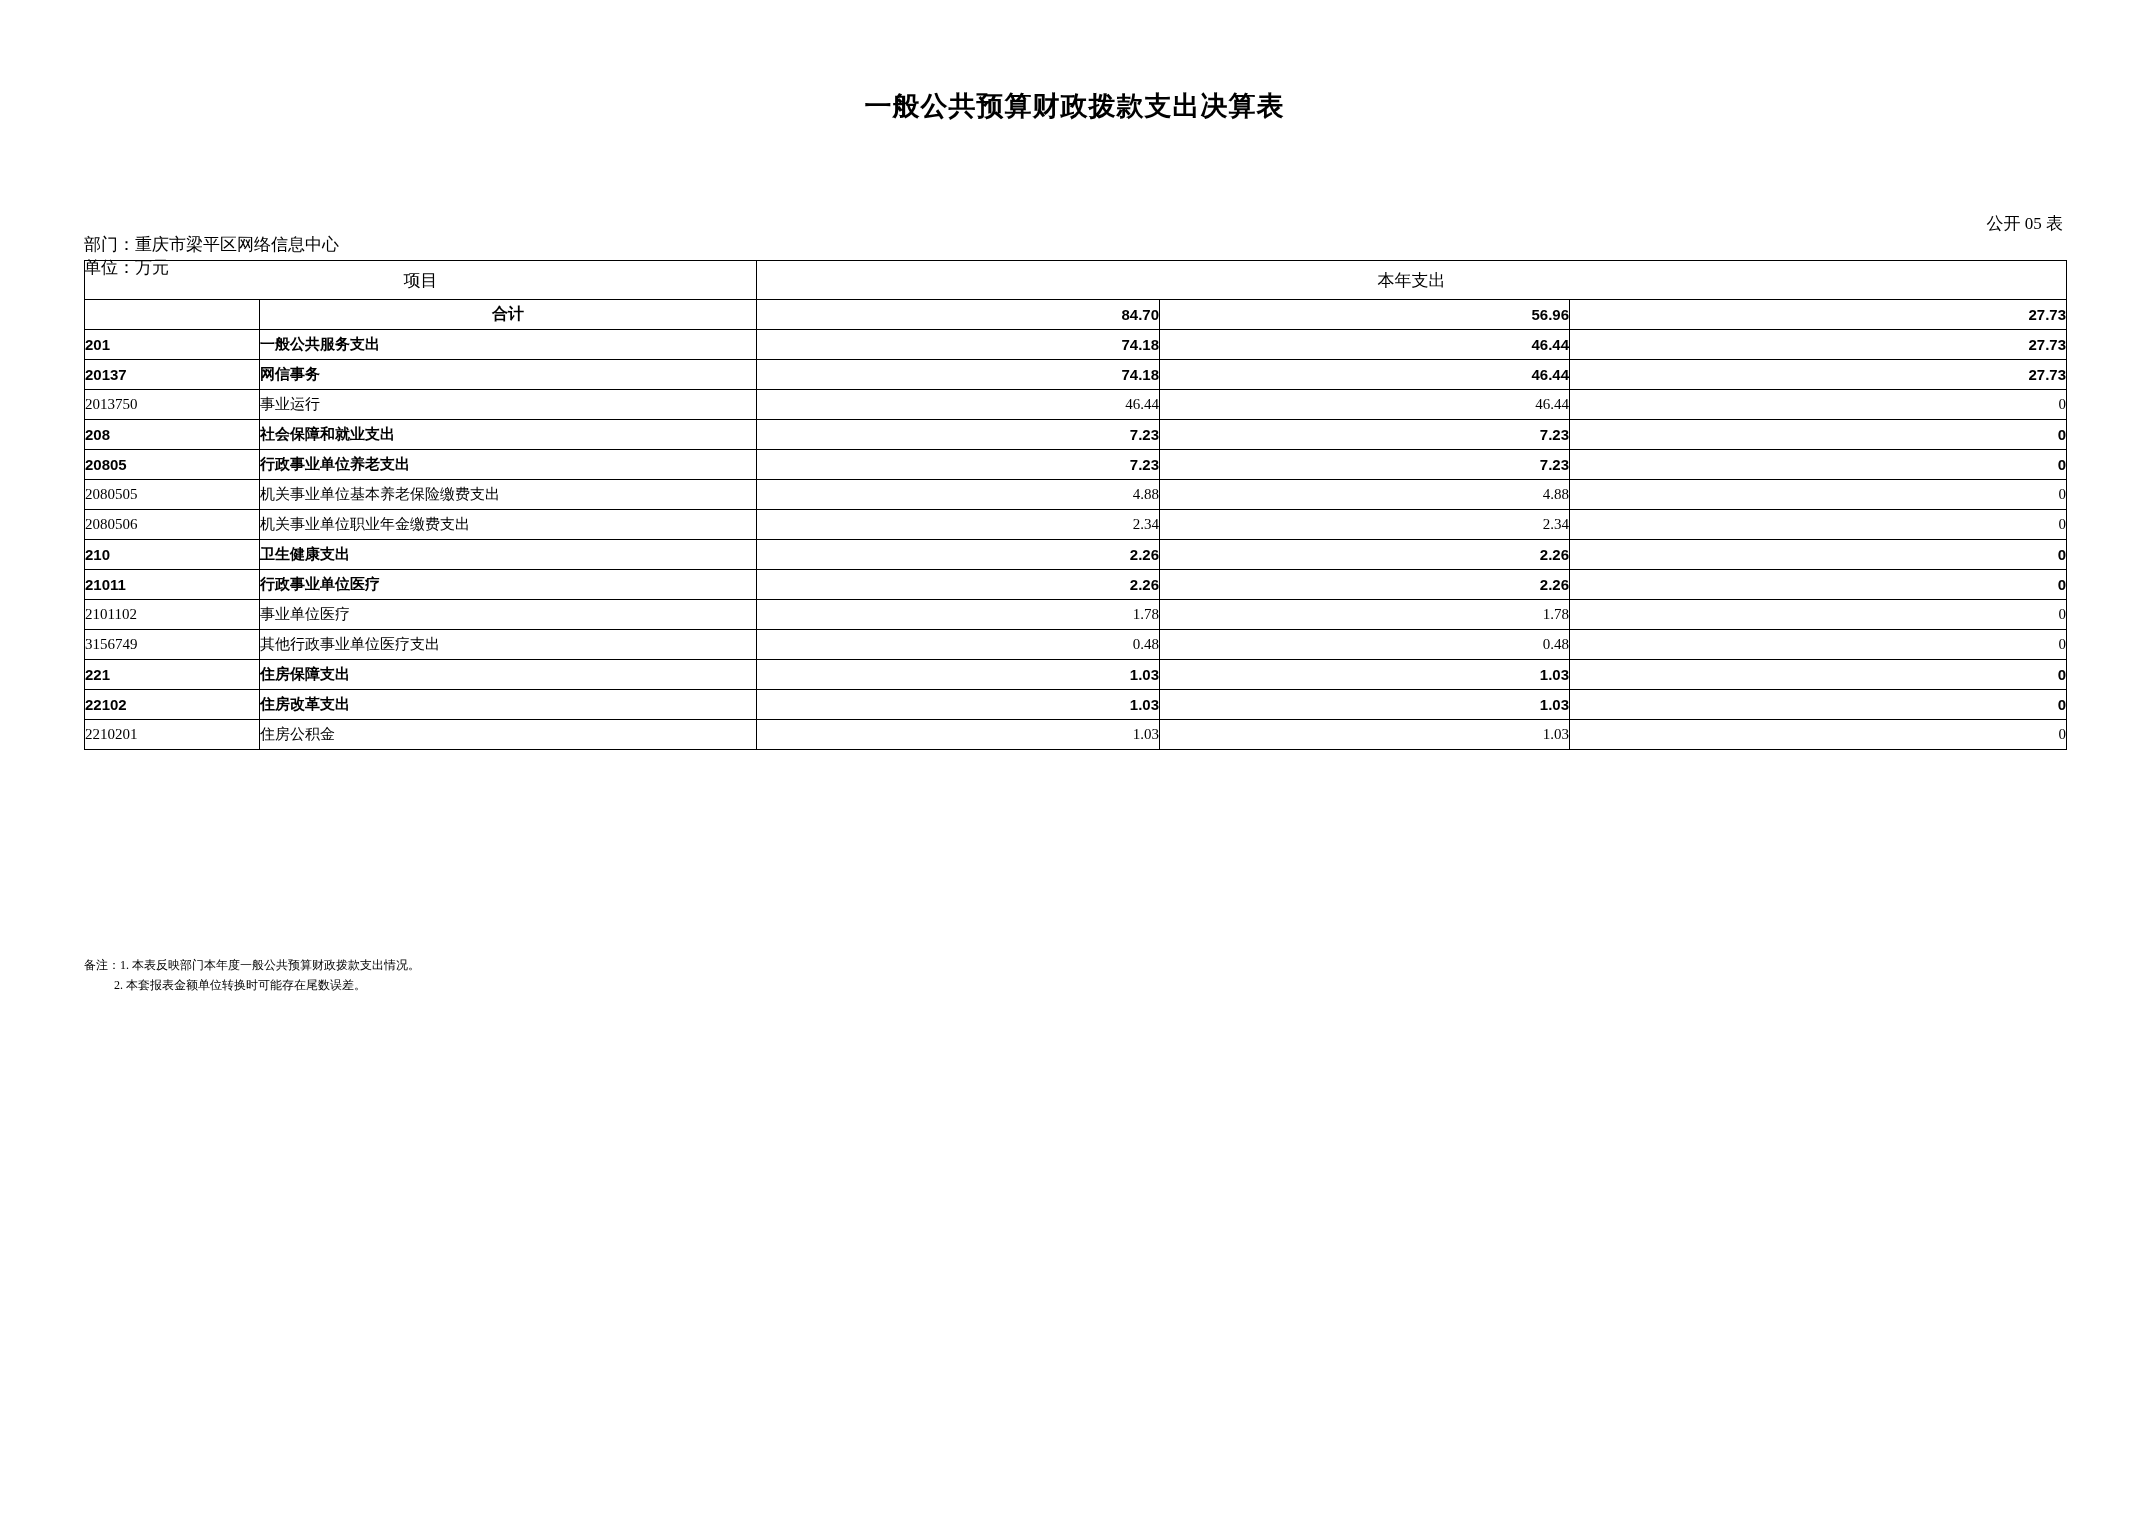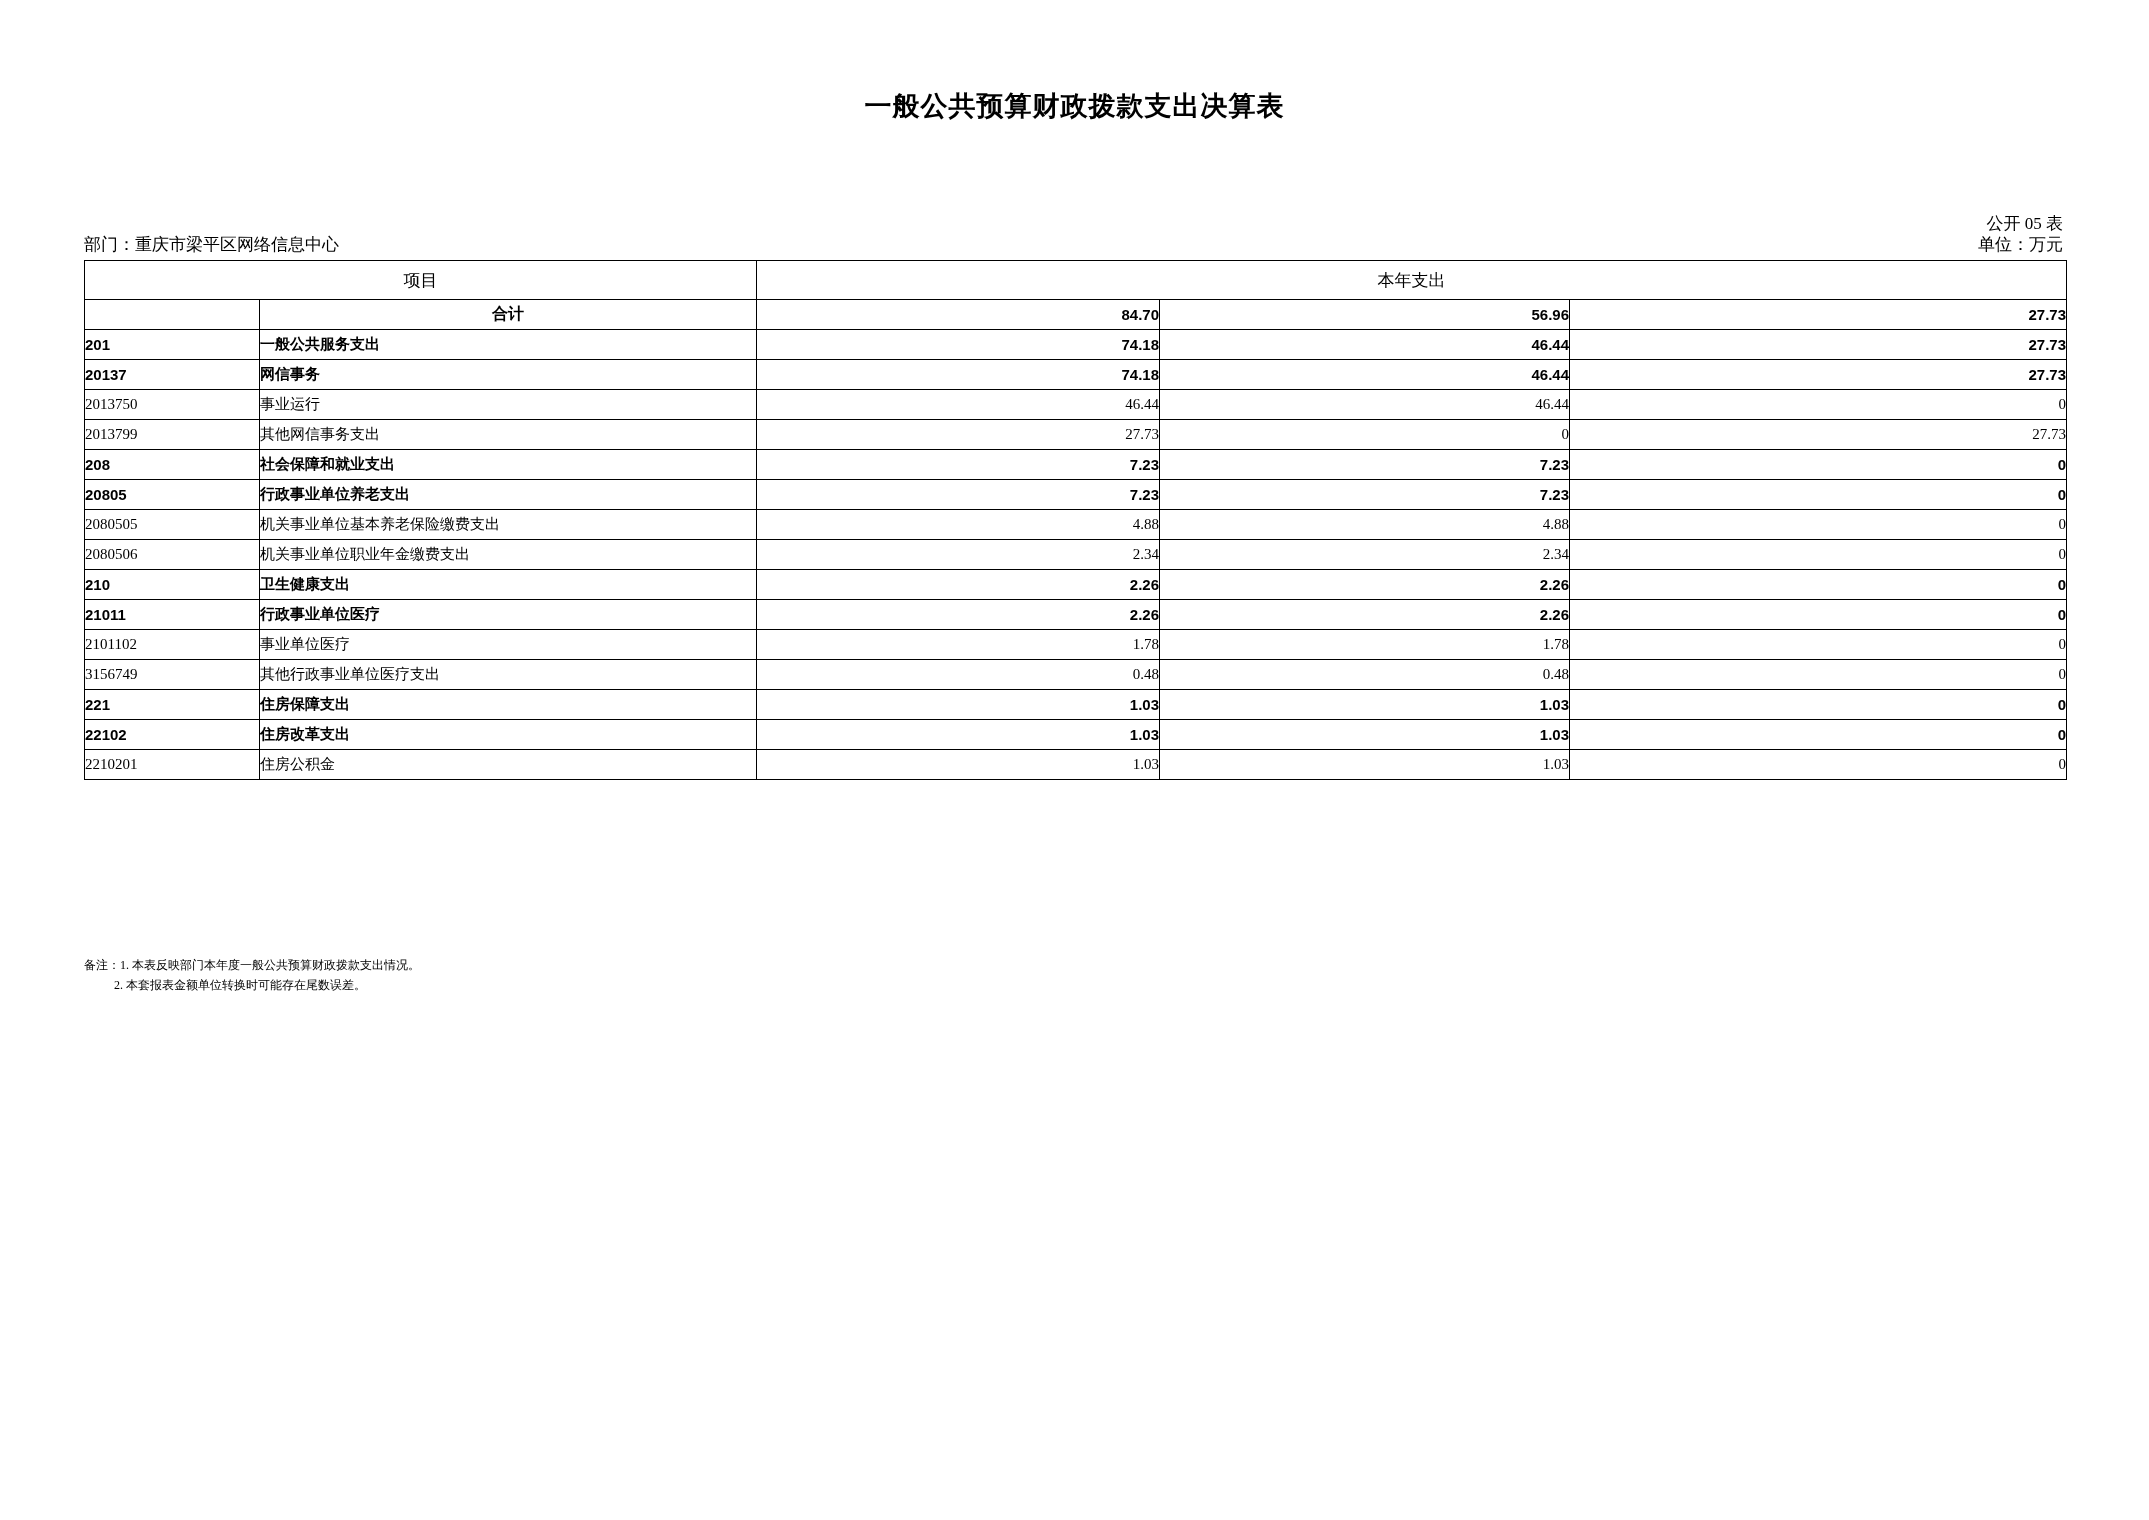--- a/index.html
+++ b/index.html
@@ -40,20 +40,21 @@
   }
   .meta-row {
     position: absolute;
     left: 84px;
     right: 86px;
     top: 145px;
     font-size: 17px;
     display: flex;
     justify-content: space-between;
     align-items: baseline;
+    flex-direction: column;
   }
   .meta-left { white-space: nowrap; }
   .meta-right { white-space: nowrap; }
 
   table.budget {
     position: absolute;
     left: 84px;
     top: 172px;
     width: 1982px;
     border-collapse: collapse;
@@ -161,27 +162,20 @@
           <td class="c-num bold">27.73</td>
         </tr>
         <tr class="row-h">
           <td class="c-code">2013750</td>
           <td class="c-name">事业运行</td>
           <td class="c-num">46.44</td>
           <td class="c-num">46.44</td>
           <td class="c-num">0</td>
         </tr>
         <tr class="row-h">
-          <td class="c-code">2013799</td>
-          <td class="c-name">其他网信事务支出</td>
-          <td class="c-num">27.73</td>
-          <td class="c-num">0</td>
-          <td class="c-num">27.73</td>
-        </tr>
-        <tr class="row-h">
           <td class="c-code bold">208</td>
           <td class="c-name bold">社会保障和就业支出</td>
           <td class="c-num bold">7.23</td>
           <td class="c-num bold">7.23</td>
           <td class="c-num bold">0</td>
         </tr>
         <tr class="row-h">
           <td class="c-code bold">20805</td>
           <td class="c-name bold">行政事业单位养老支出</td>
           <td class="c-num bold">7.23</td>

